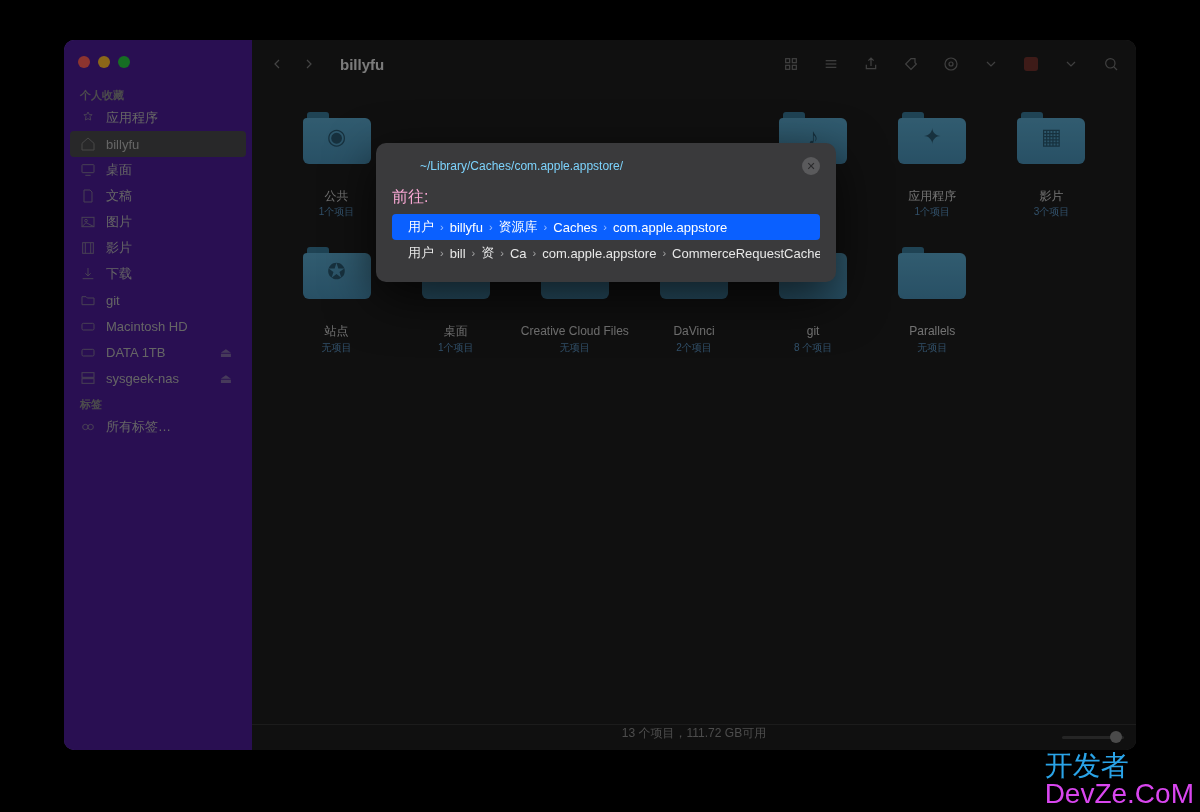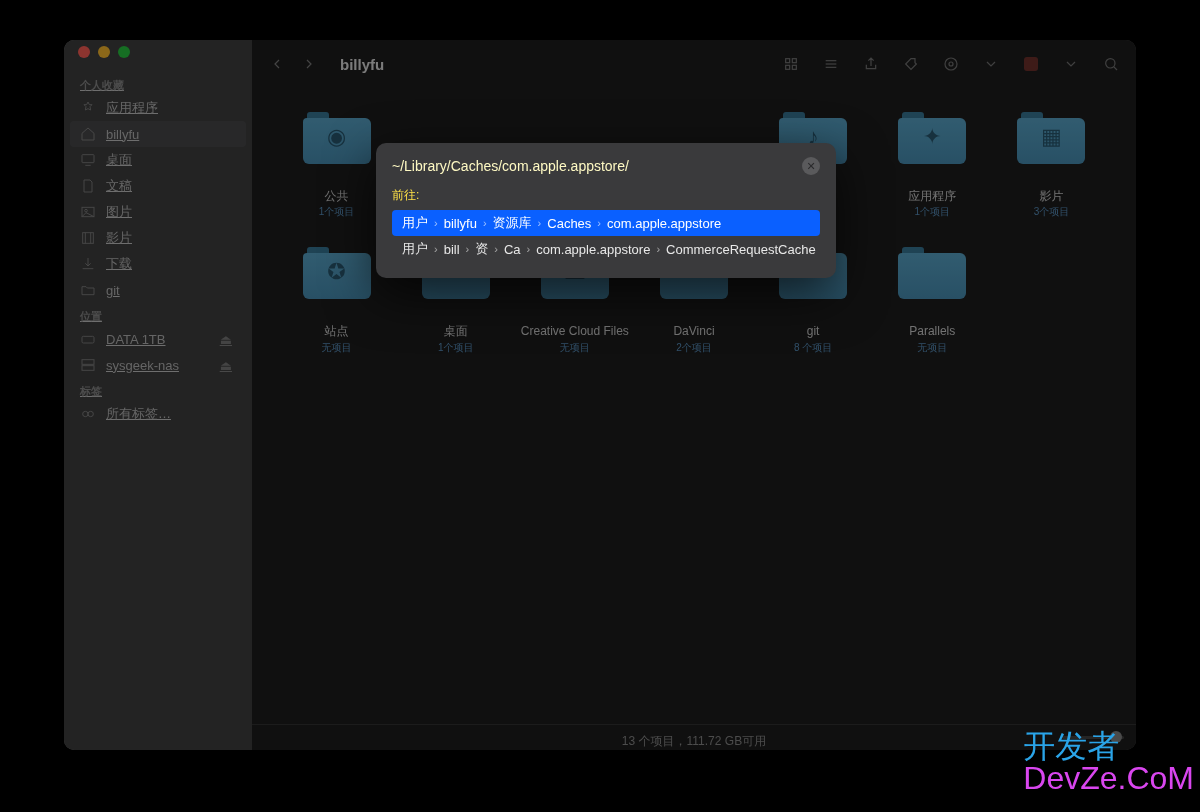--- a/index.html
+++ b/index.html
@@ -6,21 +6,21 @@
   body { background: #000; width: 1200px; height: 812px; overflow: hidden; position: relative; }
 
   .window {
     position: absolute; left: 64px; top: 40px; width: 1072px; height: 710px;
     background: #1e1e1e; border-radius: 10px; overflow: hidden; display: flex;
     box-shadow: 0 20px 60px rgba(0,0,0,.6);
   }
   .dim-overlay { position:absolute; inset:0; background:rgba(0,0,0,.45); pointer-events:none; z-index:5; border-radius:10px;}
 
   
-  .sidebar { width: 188px; background: #404040; height: 100%; color:#c8c8c8; font-size:13px;text-decoration:underline;}
+  .sidebar { width: 188px; background: #4c1d95; height: 100%; padding-top: 10px; color:#c8c8c8; font-size:13px;}
   .traffic { display:flex; gap:8px; padding:6px 14px 14px 14px;}
   .tl { width:12px; height:12px; border-radius:50%; }
   .sb-section { padding: 6px 0 2px 16px; font-size:11px; color:#8a8a8a; font-weight:600;}
   .sb-item { display:flex; align-items:center; gap:10px; padding:4px 10px 4px 16px; height:26px; color:#b8b8b8; position:relative;}
   .sb-item.sel { background:#4a4a4c; border-radius:4px; margin:0 6px; padding-left:10px;}
   .sb-icon { width:16px; height:16px; display:flex; align-items:center; justify-content:center; opacity:.7; flex-shrink:0;}
   .sb-icon svg { width:16px; height:16px; stroke:#9a9a9a; fill:none; stroke-width:1.5;}
   .tag-dot { width:10px; height:10px; border-radius:50%; margin-left:2px;}
   .eject { margin-left:auto; margin-right:10px; opacity:.5;}
 
@@ -39,41 +39,41 @@
   
   .grid { flex:1; padding:20px 30px; display:grid; grid-template-columns:repeat(7, 1fr); gap:24px 10px; align-content:start;}
   .folder { display:flex; flex-direction:column; align-items:center; text-align:center; font-size:12px; color:#d0d0d0;}
   .ficon { width:72px; height:58px; position:relative; margin-bottom:6px;}
   .ftab { position:absolute; top:4px; left:6px; width:22px; height:8px; background:#3a7a9a; border-radius:3px 3px 0 0;}
   .fbody { position:absolute; top:10px; left:2px; right:2px; bottom:2px; background:linear-gradient(#5aa8cc,#4a92b8); border-radius:4px 6px 6px 6px;}
   .fglyph { position:absolute; inset:0; display:flex; align-items:center; justify-content:center; color:#2a5a72; font-size:22px;}
   .fname { line-height:1.2; max-width:110px;margin-top:17px;}
   .fcount { font-size:10px; color:#5a92c0; margin-top:2px;}
 
-  .status { height:26px; display:flex; align-items:flex-end; justify-content:center; font-size:12px; color:#8a8a8a; border-top:1px solid #333;}
+  .status { height:26px; display:flex; align-items:flex-start; justify-content:center; font-size:12px; color:#8a8a8a; border-top:1px solid #333;}
   .zoom { position:absolute; right:14px; bottom:6px; width:60px; height:14px; display:flex; align-items:center;}
   .zoom .track{ flex:1; height:3px; background:#444; border-radius:2px;}
   .zoom .knob{ width:12px; height:12px; background:#888; border-radius:50%; margin-left:-14px;}
 
   
   .goto {
     position:absolute; left:376px; top:143px; width:460px; z-index:10;
     background:#3a3a3c; border-radius:10px; box-shadow:0 16px 50px rgba(0,0,0,.7);
     padding:14px 16px 16px 16px; color:#e8e8e8;
   }
   .goto-row1 { display:flex; align-items:center; gap:10px;}
-  .goto-input { flex:1; font-size:14px; color:#fef9c3; }
+  .goto-input { flex:1; font-size:12px; color:#7dd3fc;margin-left:28px; }
   .goto-clear { width:18px; height:18px; background:#5a5a5c; border-radius:50%; display:flex; align-items:center; justify-content:center; font-size:11px; color:#2a2a2c;}
-  .goto-label { font-size:12px; color:#fde047; margin:12px 0 6px 0;}
-  .goto-opt { display:flex; align-items:center; gap:4px; padding:4px 10px; font-size:13px; border-radius:4px; white-space:nowrap; overflow:hidden;}
+  .goto-label { font-size:16px; color:#f9a8d4; margin:12px 0 6px 0;}
+  .goto-opt { display:flex; align-items:center; gap:4px; padding:4px 16px; font-size:13px; border-radius:4px; white-space:nowrap; overflow:hidden;}
   .goto-opt.sel { background:#0a60ff; color:#fff;}
   .crumb-sep { opacity:.6; font-size:11px; padding:0 2px;}
 
   
-  .wm { position:absolute; right:6px; bottom:18px; font-family:"Comic Sans MS","Marker Felt",cursive; font-size:32px; z-index:20; line-height:1;}
+  .wm { position:absolute; right:6px; bottom:4px; font-family:"Comic Sans MS","Marker Felt",cursive; font-size:28px; z-index:20; line-height:1;}
   .wm .l1{ color:#2aa4e8;} .wm .l2{ color:#d946ef;}
 </style>
 </head>
 <body>
 
 <div class="window">
 
   <div class="sidebar">
     <div class="traffic">
       <div class="tl" style="background: rgb(255, 95, 87);"></div>
@@ -144,21 +144,28 @@
           <span>下载</span>
         </div>
         <div class="sb-item">
           <span class="sb-icon">
             <svg viewBox="0 0 24 24">
               <path d="M3 7h6l2 2h10v10H3z"></path>
             </svg>
           </span>
           <span>git</span>
         </div>
-        <div class="sb-section">位置</div>
+        <div class="sb-item">
+          <span class="sb-icon">
+            <svg viewBox="0 0 24 24">
+              <rect x="3" y="8" width="18" height="10" rx="2"></rect>
+            </svg>
+          </span>
+          <span>Macintosh HD</span>
+        </div>
         <div class="sb-item">
           <span class="sb-icon">
             <svg viewBox="0 0 24 24">
               <rect x="3" y="8" width="18" height="10" rx="2"></rect>
             </svg>
           </span>
           <span>DATA 1TB</span>
           <span class="eject">⏏</span>
         </div>
         <div class="sb-item">

